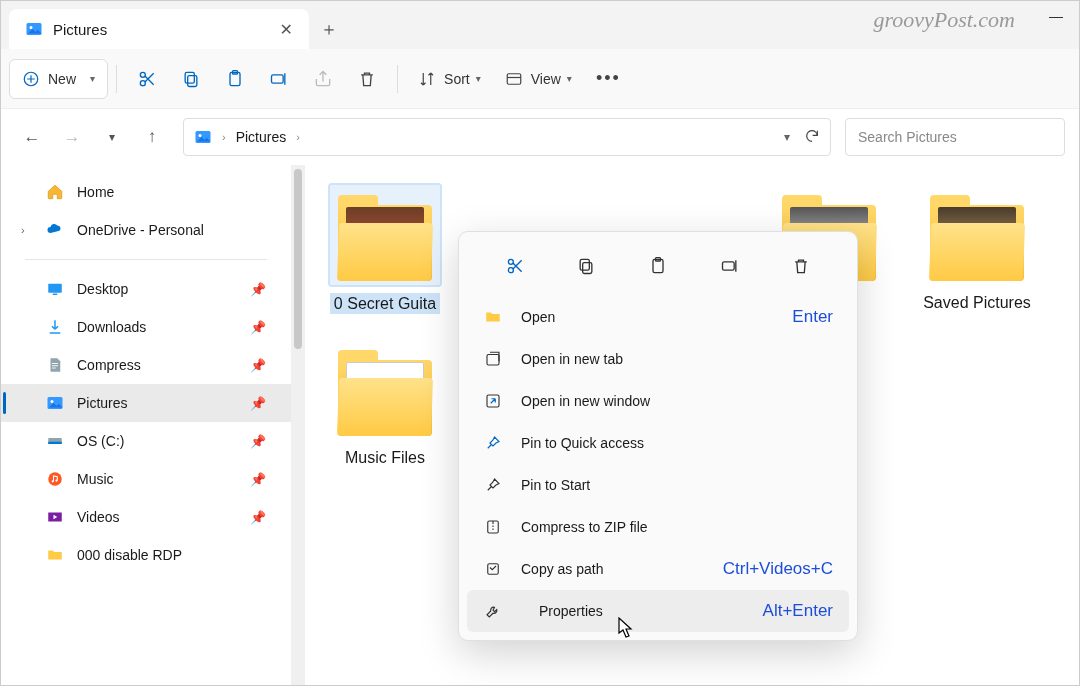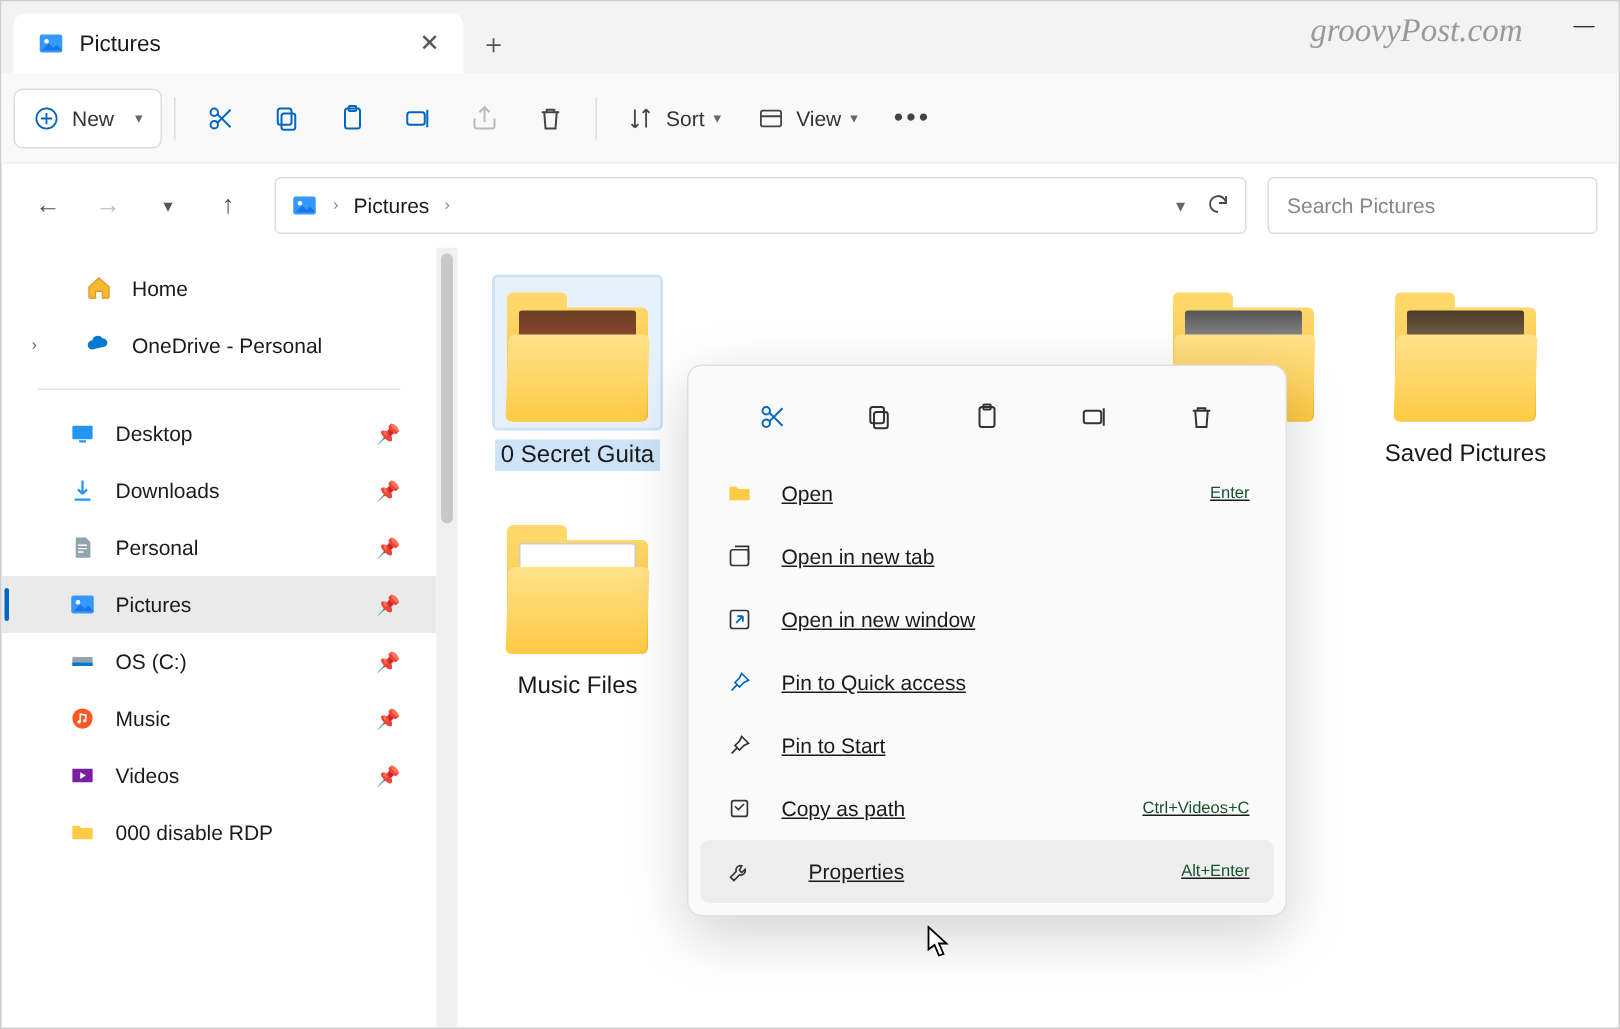--- a/index.html
+++ b/index.html
@@ -39,21 +39,21 @@
   .addrbar { flex:1; display:flex; align-items:center; height:38px; border:1px solid #ddd; border-radius:4px; padding:0 10px; gap:10px; margin:0 8px;}
   .crumb { cursor:pointer;}
   .crumbsep { color:#888; font-size:11px;}
   .addr-right { margin-left:auto; display:flex; gap:14px; align-items:center;}
   .search { width:220px; height:38px; border:1px solid #ddd; border-radius:4px; display:flex; align-items:center; padding:16px 12px; color:#888;}
 
   
   .body { flex:1; display:flex; overflow:hidden;}
   .sidebar { width:290px; padding:8px 0; overflow-y:auto;}
   .sb-item { display:flex; align-items:center; height:38px; padding:0 24px 0 44px; gap:12px; cursor:pointer; position:relative;}
-  .sb-item.top { padding-left:55px;}
+  .sb-item.top { padding-left:44px;}
   .sb-item .caret { position:absolute; left:20px; color:#666; font-size:11px;}
   .sb-item.selected { background:#eaeaea;}
   .sb-item.selected::before { content:""; position:absolute; left:2px; top:8px; bottom:8px; width:3px; background:#0067c0; border-radius:2px;}
   .pin { margin-left:auto; color:#888; font-size:13px;}
   .sb-divider { height:1px; background:#e5e5e5; margin:10px 24px;}
   .sb-icon { width:20px; display:flex; justify-content:center;}
   .scroll-gutter { width:14px; background:#f0f0f0; display:flex; align-items:flex-start;}
   .scroll-thumb { width:8px; height:180px; background:#c8c8c8; border-radius:4px; margin:4px auto;}
 
   
@@ -65,26 +65,26 @@
   .item.selected .lbl { background:#cde3f8; padding:1px 4px;}
 
   
   .folder { position:absolute; inset:0;}
   .folder-back { position:absolute; left:8px; right:8px; top:20px; bottom:4px; background:linear-gradient(#ffd869,#f7b733); border-radius:4px;}
   .folder-tab { position:absolute; left:8px; top:10px; width:40px; height:16px; background:#ffd869; border-radius:4px 4px 0 0;}
   .folder-front { position:absolute; left:8px; right:8px; top:38px; bottom:4px; background:linear-gradient(#ffe28a,#ffca44); border-radius:4px; transform:skewX(-2deg);}
   .folder-content { position:absolute; left:16px; right:16px; top:22px; bottom:30px; border-radius:2px;}
 
   
-  .ctx { position:absolute; left:458px; top:243px; width:400px; background:#fafafa; border:1px solid #e0e0e0; border-radius:10px; box-shadow:0 12px 40px rgba(0,0,0,0.18); padding:8px; z-index:100;text-decoration:underline;}
+  .ctx { position:absolute; left:458px; top:231px; width:400px; background:#fafafa; border:1px solid #e0e0e0; border-radius:10px; box-shadow:0 12px 40px rgba(0,0,0,0.18); padding:8px; z-index:100;}
   .ctx-top { display:flex; justify-content:space-around; padding:8px 12px 12px;}
   .ctx-top .cicon { width:40px; height:36px; display:flex; align-items:center; justify-content:center; border-radius:4px; cursor:pointer;}
   .ctx-item { display:flex; align-items:center; height:42px; padding:0 16px; gap:18px; border-radius:6px; cursor:pointer;}
   .ctx-item:hover, .ctx-item.hovered { background:#ededed;gap:36px;}
-  .ctx-item .kb { margin-left:auto; color:#14532d; font-size:11px;}
+  .ctx-item .kb { margin-left:auto; color:#1d4ed8; font-size:17px;}
   .ctx-item .ci { width:20px; display:flex; justify-content:center; color:#333;}
   .cursor { position:absolute; left:618px; top:617px; z-index:200; font-size:18px; color:#000;}
 </style>
 </head>
 <body>
 
 <div class="window">
 
   <div class="titlebar">
     <div class="tab">
@@ -237,21 +237,21 @@
         <span>Downloads</span>
         <span class="pin">📌</span>
       </div>
       <div class="sb-item">
         <span class="sb-icon">
             <svg width="18" height="18" viewBox="0 0 24 24">
               <path d="M6 3h9l4 4v14H6z" fill="#90a4ae"></path>
               <path d="M8 10h8M8 13h8M8 16h5" stroke="#fff" stroke-width="1.2"></path>
             </svg>
           </span>
-        <span>Personal</span>
+        <span>Compress</span>
         <span class="pin">📌</span>
       </div>
       <div class="sb-item selected">
         <span class="sb-icon">
             <svg width="18" height="18" viewBox="0 0 24 24">
               <rect x="2" y="4" width="20" height="16" rx="2" fill="#3399ff"></rect>
               <circle cx="8" cy="10" r="2" fill="#fff"></circle>
               <path d="M4 18 L10 12 L14 16 L17 13 L22 18 Z" fill="#1a73e8"></path>
             </svg>
           </span>
@@ -435,20 +435,29 @@
     <span class="ci">
         <svg width="18" height="18" viewBox="0 0 24 24">
           <path d="M14 4l6 6-4 2-4 4-2-2-5 5 5-5-2-2 4-4z" fill="none" stroke="#333" stroke-width="1.5"></path>
         </svg>
       </span>
     <span>Pin to Start</span>
   </div>
   <div class="ctx-item">
     <span class="ci">
         <svg width="18" height="18" viewBox="0 0 24 24">
+          <rect x="5" y="4" width="14" height="16" rx="2" fill="none" stroke="#333" stroke-width="1.5"></rect>
+          <path d="M12 4v4m0 2v2m0 2v2" stroke="#333" stroke-width="1.5"></path>
+        </svg>
+      </span>
+    <span>Compress to ZIP file</span>
+  </div>
+  <div class="ctx-item">
+    <span class="ci">
+        <svg width="18" height="18" viewBox="0 0 24 24">
           <rect x="5" y="5" width="14" height="14" rx="2" fill="none" stroke="#333" stroke-width="1.5"></rect>
           <path d="M8 10l3 3 5-5" stroke="#333" stroke-width="1.5" fill="none"></path>
         </svg>
       </span>
     <span>Copy as path</span>
     <span class="kb">Ctrl+Videos+C</span>
   </div>
   <div class="ctx-item hovered">
     <span class="ci">
         <svg width="18" height="18" viewBox="0 0 24 24">

